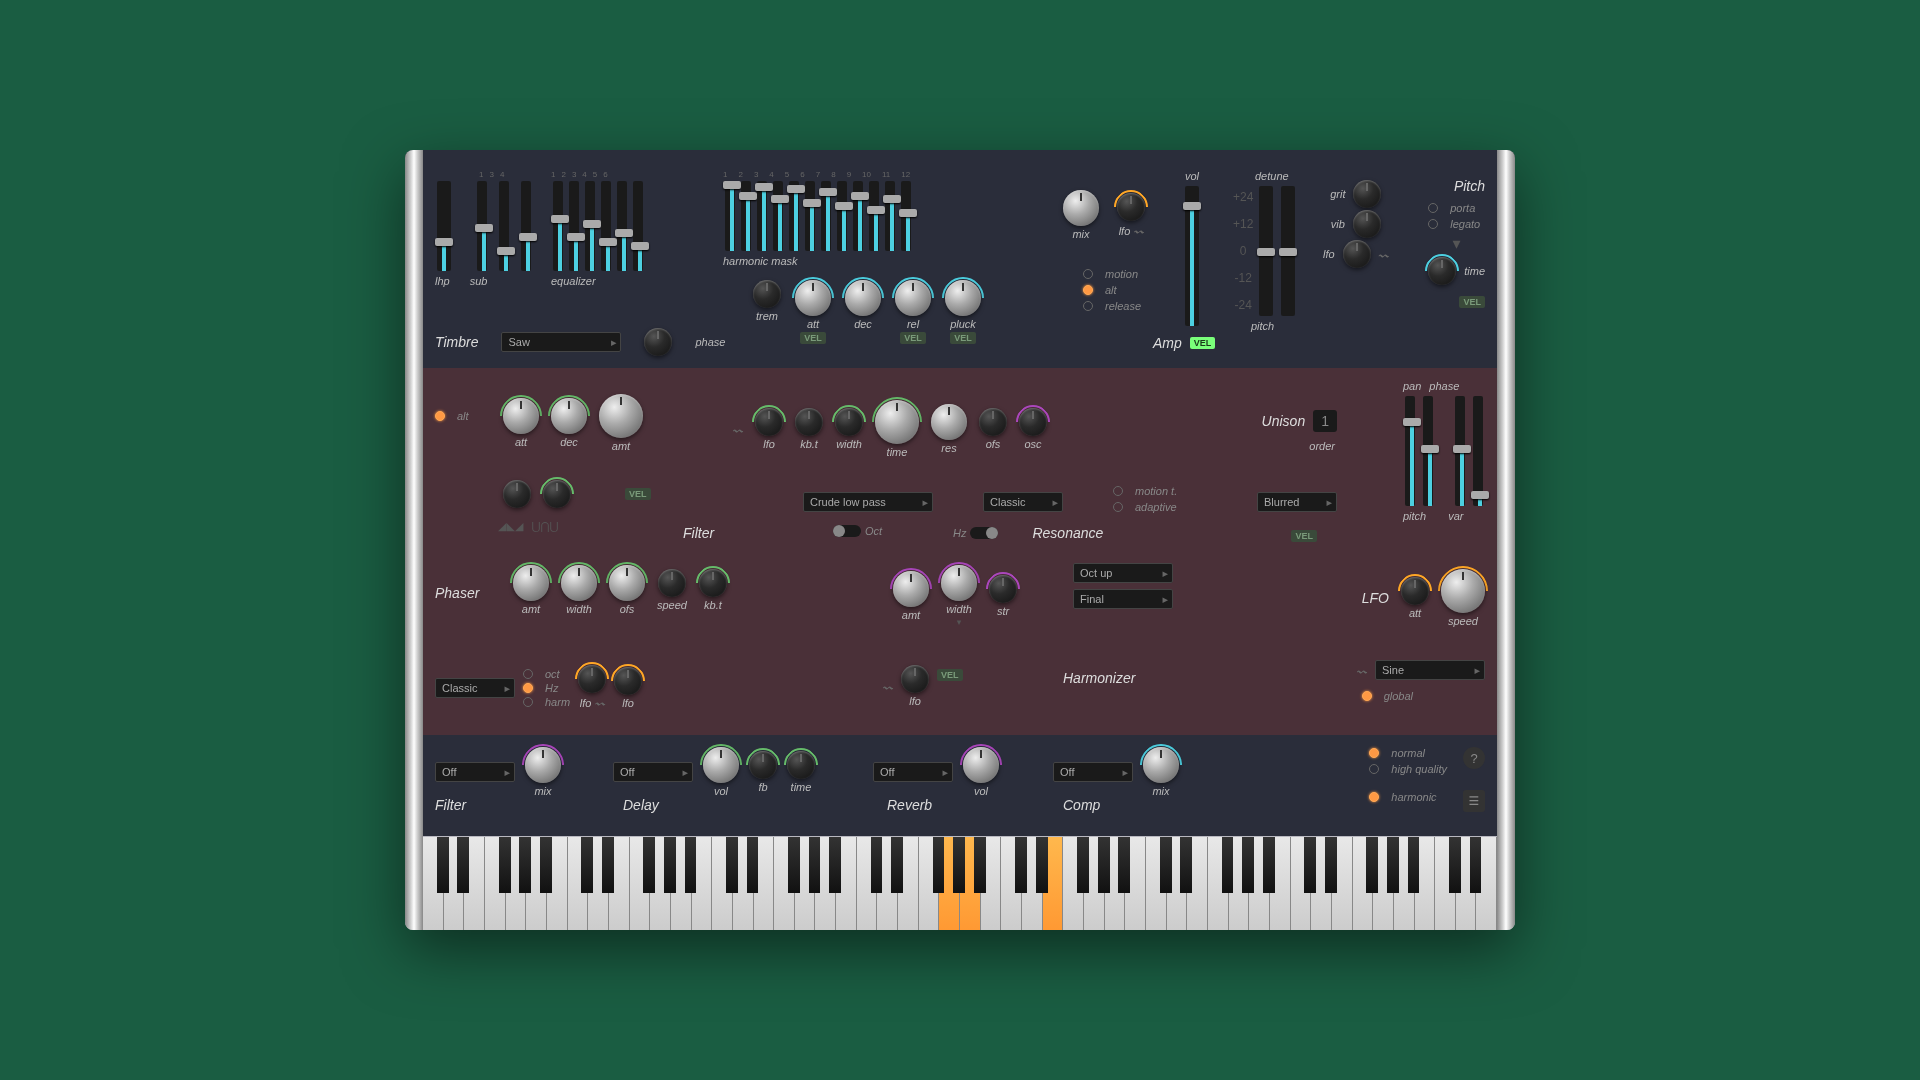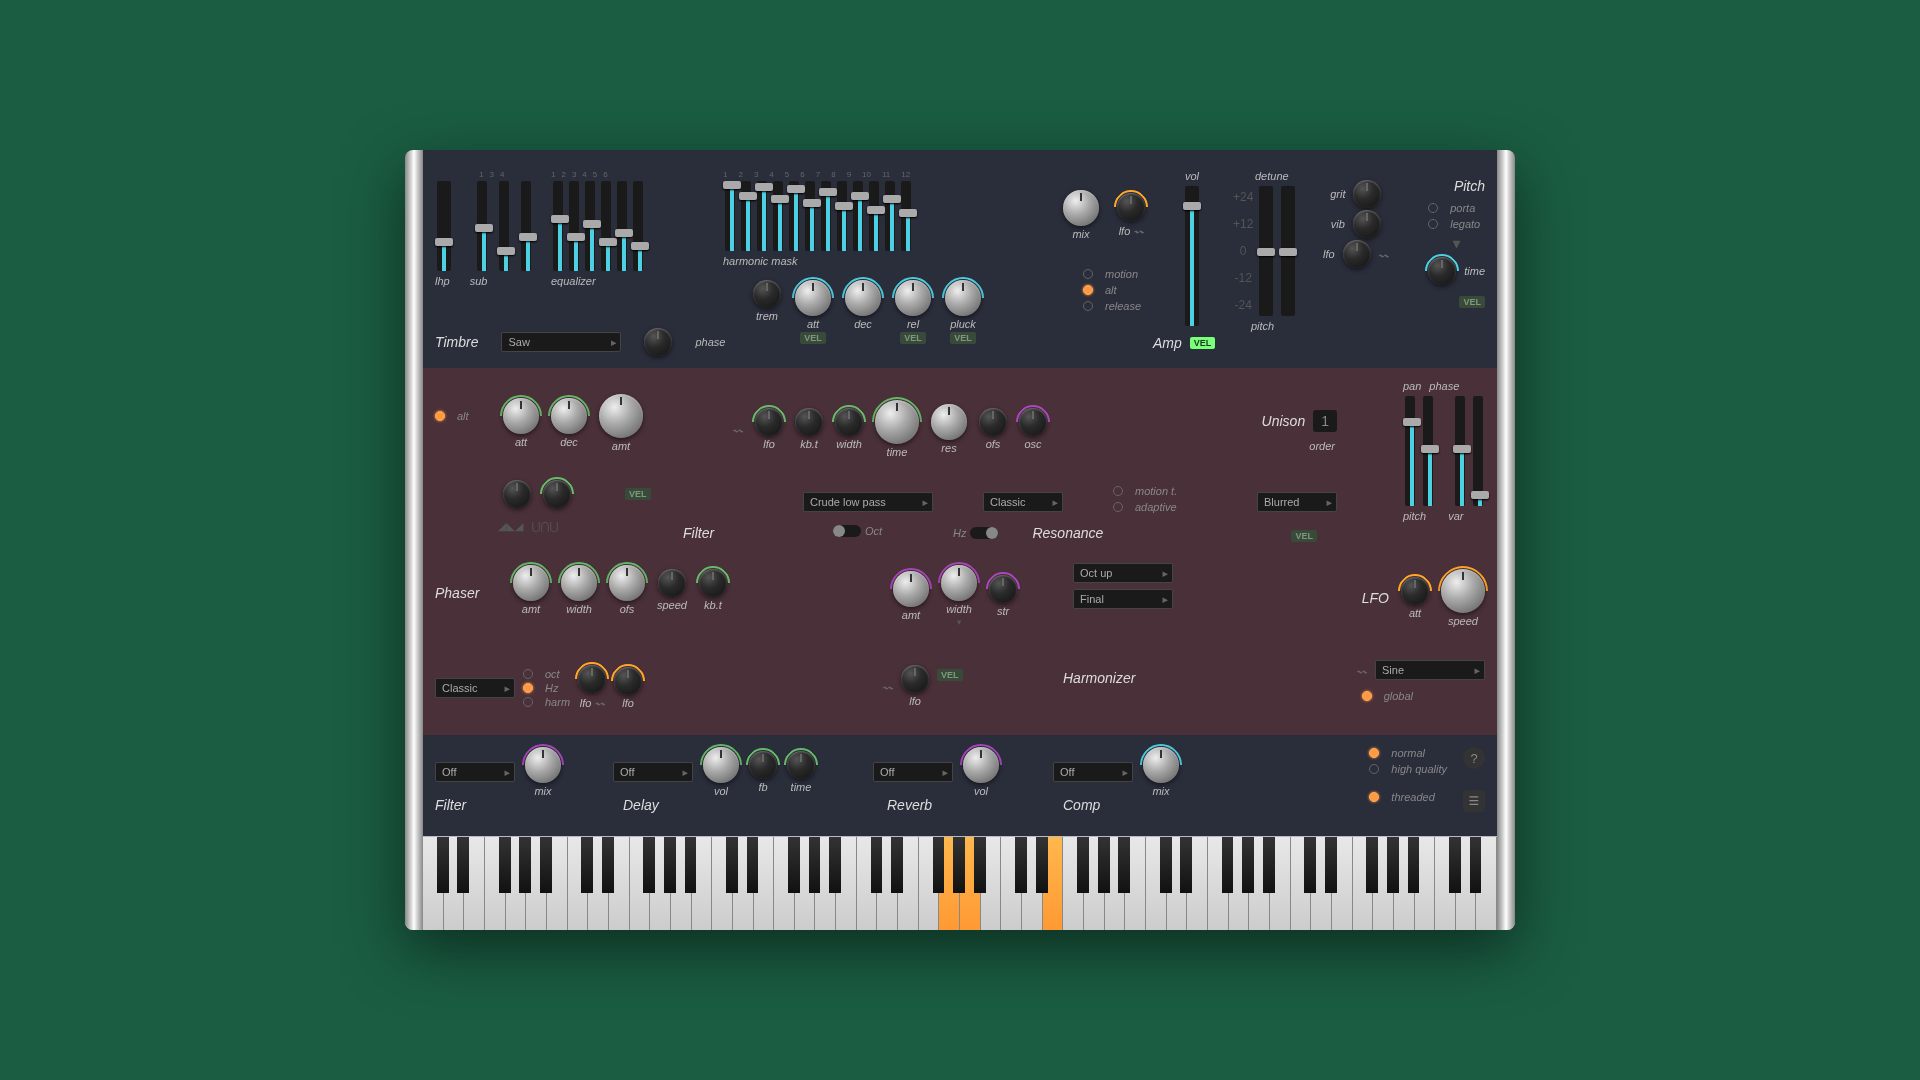--- a/index.html
+++ b/index.html
@@ -642,21 +642,21 @@
             <span class="radio on"></span>
             <span class="lbl">normal</span>
           </div>
     <div class="row">
             <span class="radio"></span>
             <span class="lbl">high quality</span>
           </div>
     <div style="height:8px"></div>
     <div class="row">
             <span class="radio on"></span>
-            <span class="lbl">threaded</span>
+            <span class="lbl">harmonic</span>
           </div>
   </div>
   <div class="abs" style="right:12px;top:12px">
           <div class="help">?</div>
         </div>
   <div class="abs" style="right:12px;top:55px">
           <div style="width:22px;height:22px;background:#333;border-radius:3px;color:#888;display:flex;align-items:center;justify-content:center;font-size:12px">☰</div>
         </div>
 </div>
 

